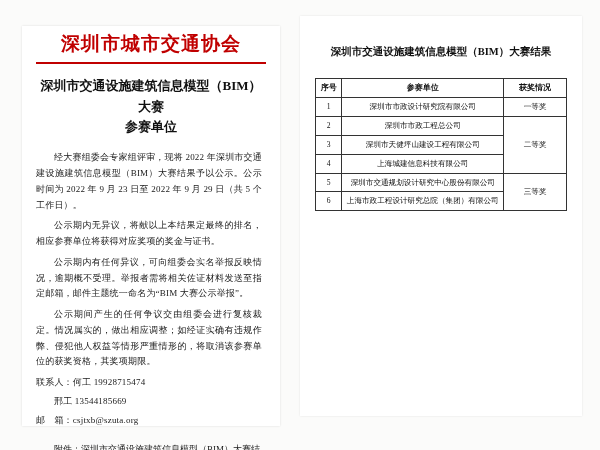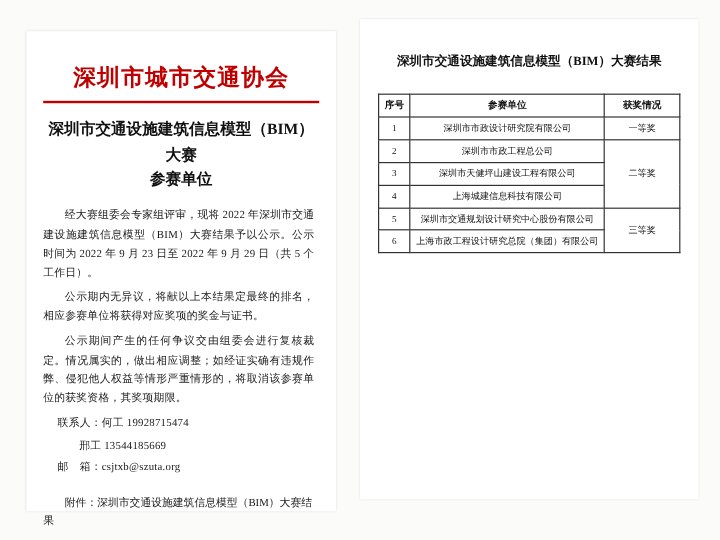--- a/index.html
+++ b/index.html
@@ -32,21 +32,21 @@
     padding: 8px 14px 10px 14px;
     box-sizing: border-box;
   }
   .org-title {
     text-align: center;
     color: #c00000;
     font-weight: bold;
     font-size: 19px;
     letter-spacing: 1px;
     font-family: "Liberation Serif", "DejaVu Serif", serif;
-    margin-top: 22px;
+    margin-top: 0;
     line-height: 1.1;
   }
   .red-rule {
     height: 2px;
     background: #c00000;
     margin: 7px 0 12px 0;
   }
   .doc-title {
     text-align: center;
     font-weight: bold;
@@ -59,21 +59,21 @@
     margin: 0 4px 5px 0;
     font-size: 9px;
     line-height: 1.75;
     color: #1a1a1a;
     text-indent: 18px;
     text-align: justify;
     letter-spacing: 0.2px;
   }
   .contact-block p {
     text-indent: 0;
-    margin: 0 0 3px 12px;
+    margin: 0 0 3px 0;
   }
   .contact-block p.indent1 {
     text-indent: 18px;
   }
   .attach {
     margin-top: 14px;
     font-size: 9px;
     line-height: 1.7;
     text-indent: 18px;
     color: #1a1a1a;
@@ -137,20 +137,21 @@
     <div class="red-rule"></div>
 
     <div class="doc-title">
       <div>深圳市交通设施建筑信息模型（BIM）大赛</div>
       <div>参赛单位</div>
     </div>
 
     <div class="doc-body">
       <p>经大赛组委会专家组评审，现将 2022 年深圳市交通建设施建筑信息模型（BIM）大赛结果予以公示。公示时间为 2022 年 9 月 23 日至 2022 年 9 月 29 日（共 5 个工作日）。</p>
       <p>公示期内无异议，将献以上本结果定最终的排名，相应参赛单位将获得对应奖项的奖金与证书。</p>
+      <p>公示期内有任何异议，可向组委会实名举报反映情况，逾期概不受理。举报者需将相关佐证材料发送至指定邮箱，邮件主题统一命名为“BIM 大赛公示举报”。</p>
       <p>公示期间产生的任何争议交由组委会进行复核裁定。情况属实的，做出相应调整；如经证实确有违规作弊、侵犯他人权益等情形严重情形的，将取消该参赛单位的获奖资格，其奖项期限。</p>
 
       <div class="contact-block">
         <p>联系人：何工 19928715474</p>
         <p class="indent1">邢工 13544185669</p>
         <p>邮　箱：csjtxb@szuta.org</p>
       </div>
     </div>
 
     <div class="attach">附件：深圳市交通设施建筑信息模型（BIM）大赛结果</div>

